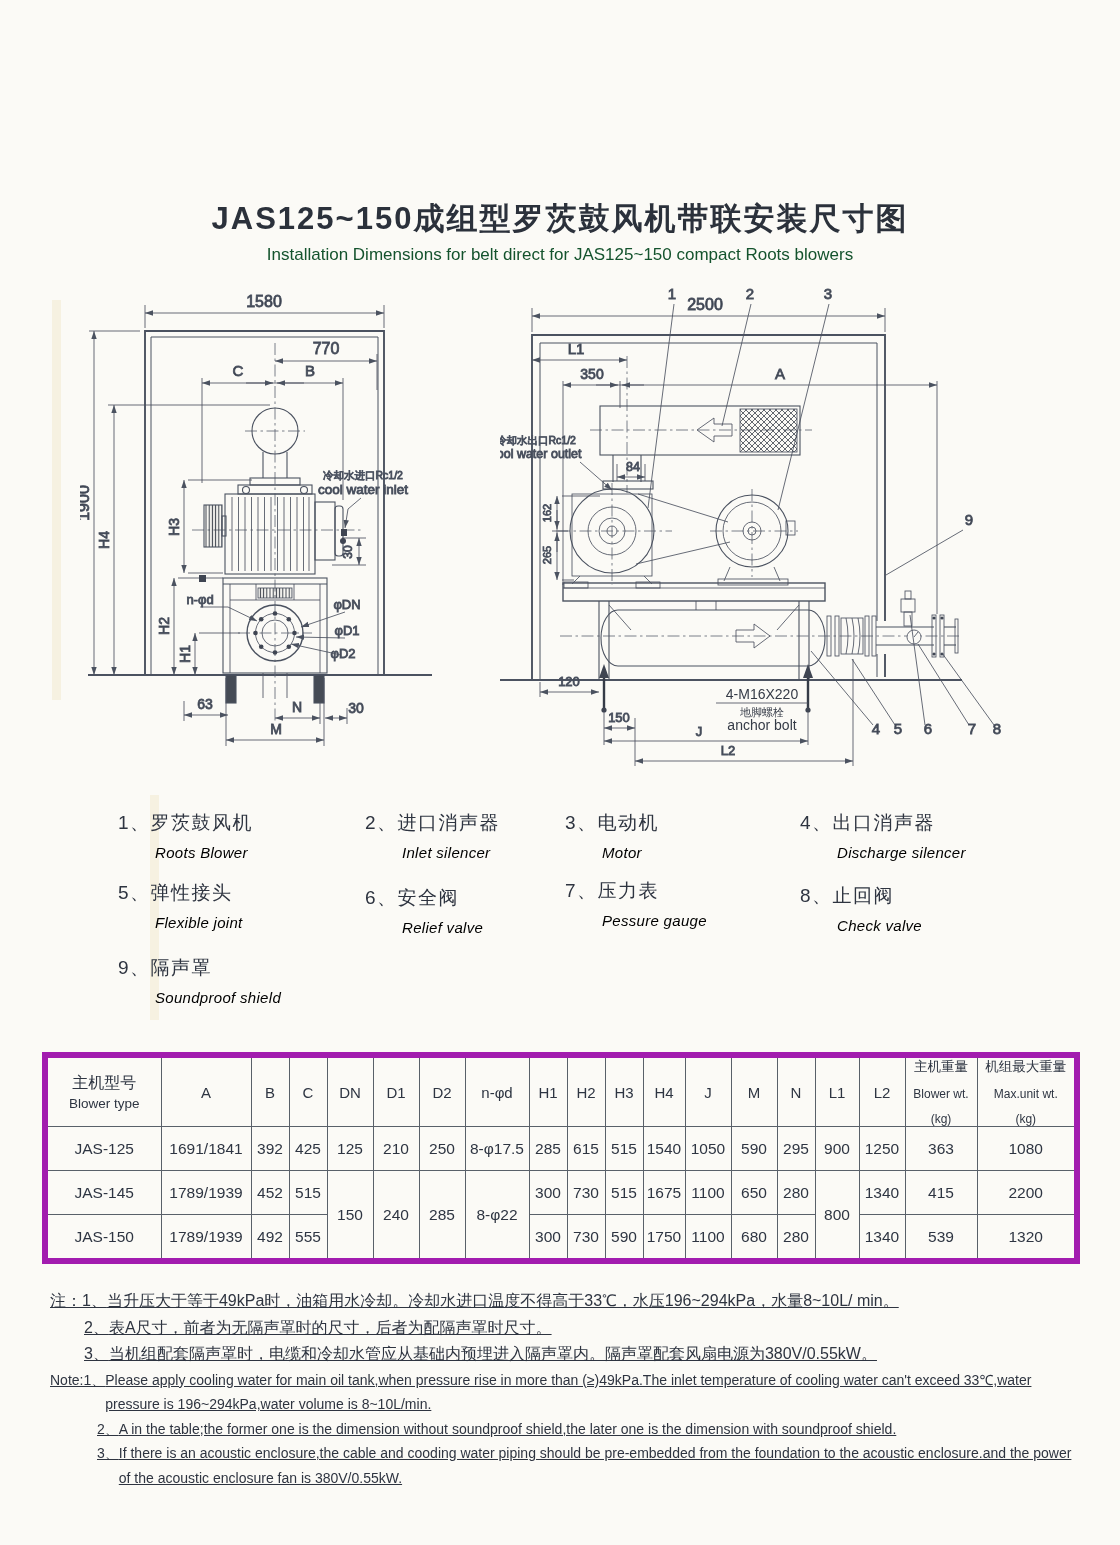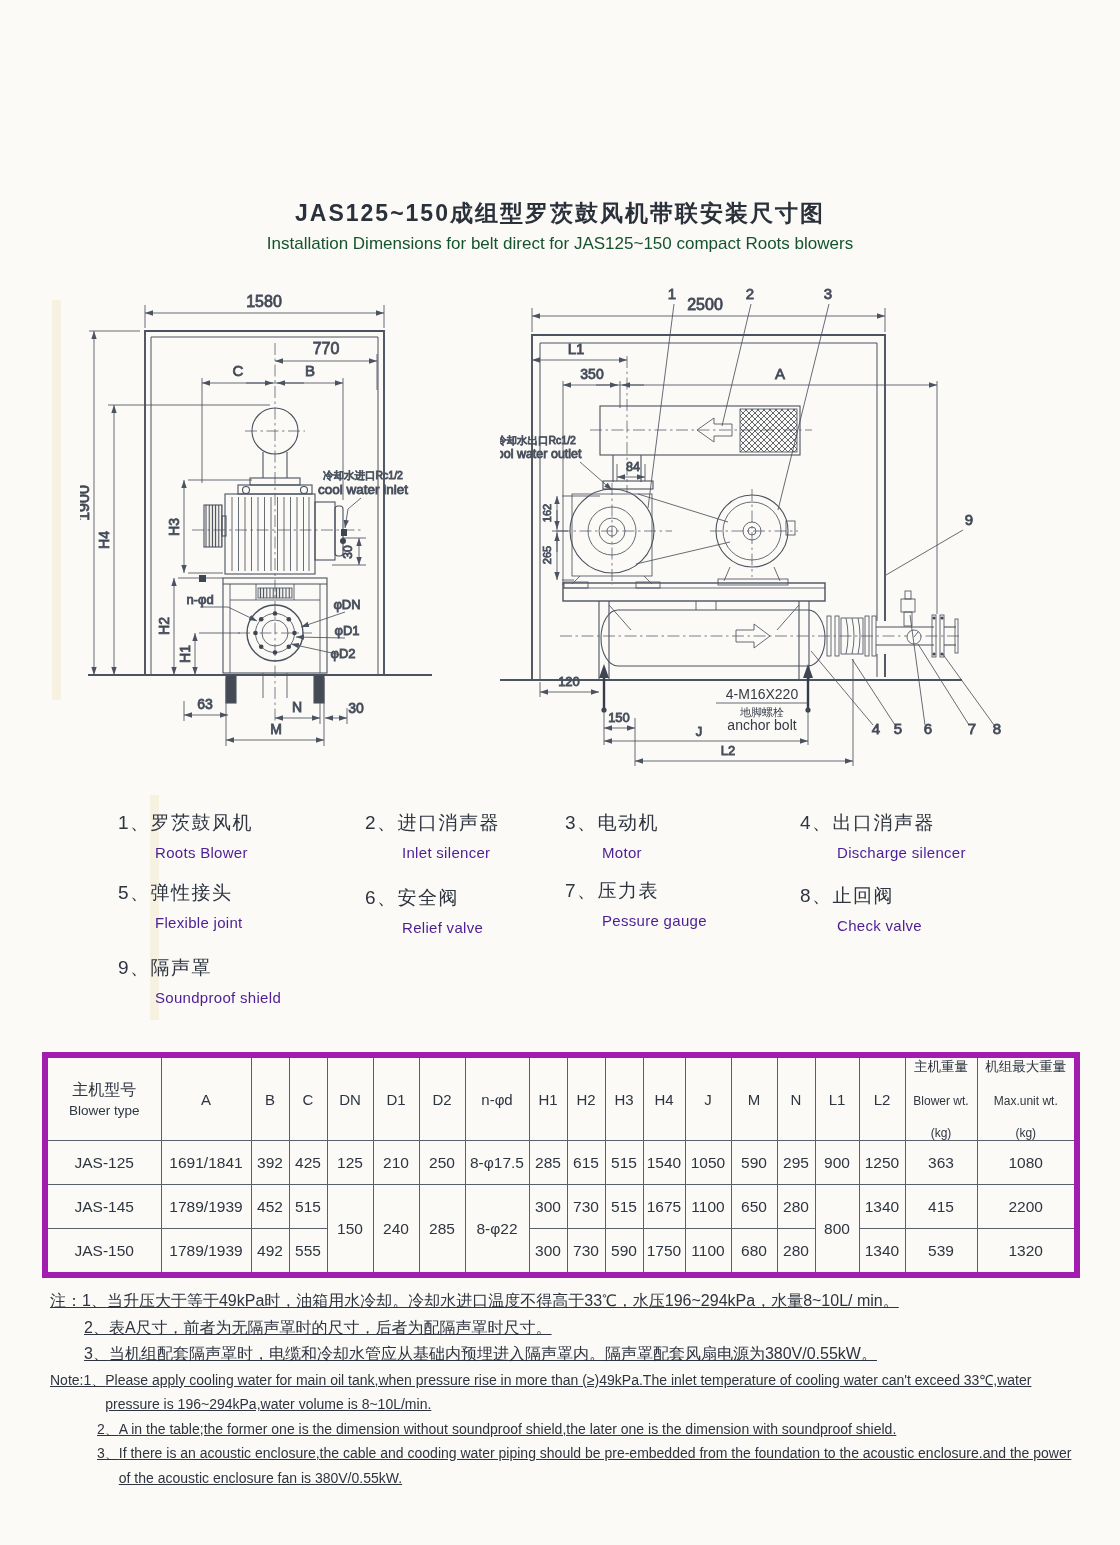--- a/index.html
+++ b/index.html
@@ -5,53 +5,53 @@
   html,body { margin:0; padding:0; background:#d8d8d4; }
   .page {
     position:relative; width:1120px; height:1545px; margin:0 auto;
     background:#fbfaf6; overflow:hidden;
     font-family:"Liberation Sans", sans-serif; color:#2e3440;
   }
   .streak { position:absolute; background:rgba(226,208,150,0.22); pointer-events:none; }
 
   
   .title-block { position:absolute; top:198px; left:0; width:100%; text-align:center; }
-  .title-zh { font-size:23px; font-weight:700; letter-spacing:2px; color:#2b313b; }
+  .title-zh { font-size:31px; font-weight:700; letter-spacing:2px; color:#2b313b; }
   .title-en { font-size:17px; margin-top:5px; color:#14532d; }
 
   
   svg.drawing { position:absolute; }
   svg text { fill:#353b47; font-family:"Liberation Sans", sans-serif; text-anchor:middle; }
   .ln  { stroke:#4b5260; fill:none; stroke-width:1.1; }
   .thin{ stroke-width:0.85; }
   .thk { stroke-width:1.9; }
   .cl  { stroke:#5a6170; stroke-width:0.8; fill:none; stroke-dasharray:12 3.5 2.5 3.5; }
   .fil { fill:#3f4552; stroke:none; }
 
   
   .legend-item { position:absolute; }
   .legend-zh { font-size:19px; letter-spacing:1.5px; color:#2e3440; }
-  .legend-en { font-size:15px; color:#4c1d95; margin-top:8px; margin-left:37px; letter-spacing:0.3px; }
+  .legend-en { font-size:15px; color:#000000; margin-top:8px; margin-left:37px; letter-spacing:0.3px;font-style:italic; }
 
   
   .table-block { position:absolute; left:42px; top:1046px; width:1036px; }
   .table-titlebar { display:flex; justify-content:space-between; align-items:baseline; height:28px; }
   .table-title { font-size:17px; margin-left:22px; color:#2e3440; }
   .table-title .en { margin-left:6px; }
   .table-unit { font-size:17px; color:#2e3440; }
   table.dims { border-collapse:collapse; table-layout:fixed; width:1036px; margin-top:6px;
                border:6px solid #a21caf; }
   table.dims th, table.dims td {
     border:1px solid #596069; text-align:center; vertical-align:middle;
     padding:0 1px; color:#2e3542; overflow:hidden;
   }
   table.dims th { font-weight:400; font-size:15px; height:58px; }
   table.dims td { font-size:15.5px; height:43px;margin-left:6px; }
   .h-zh { font-size:16px; } .h-en { font-size:13.5px; margin-top:2px; }
-  .h-zh-sm { font-size:13.5px; } .h-en-sm { font-size:12px; margin-top:18px; }
+  .h-zh-sm { font-size:13.5px; } .h-en-sm { font-size:12px; margin-top:11px; }
 
   
   .notes { position:absolute; left:50px; top:1288px; width:1035px;text-decoration:underline; }
   .note-row { display:flex; align-items:flex-start; }
   .note-row.zh { font-size:16px; line-height:26.5px; }
   .note-row.en { font-size:14px; line-height:24.5px; }
   .note-prefix { white-space:pre; flex:0 0 auto; }
   .note-text { flex:1 1 auto; }
   .ind-zh { margin-left:34px; }
   .ind-en { margin-left:47px; }

